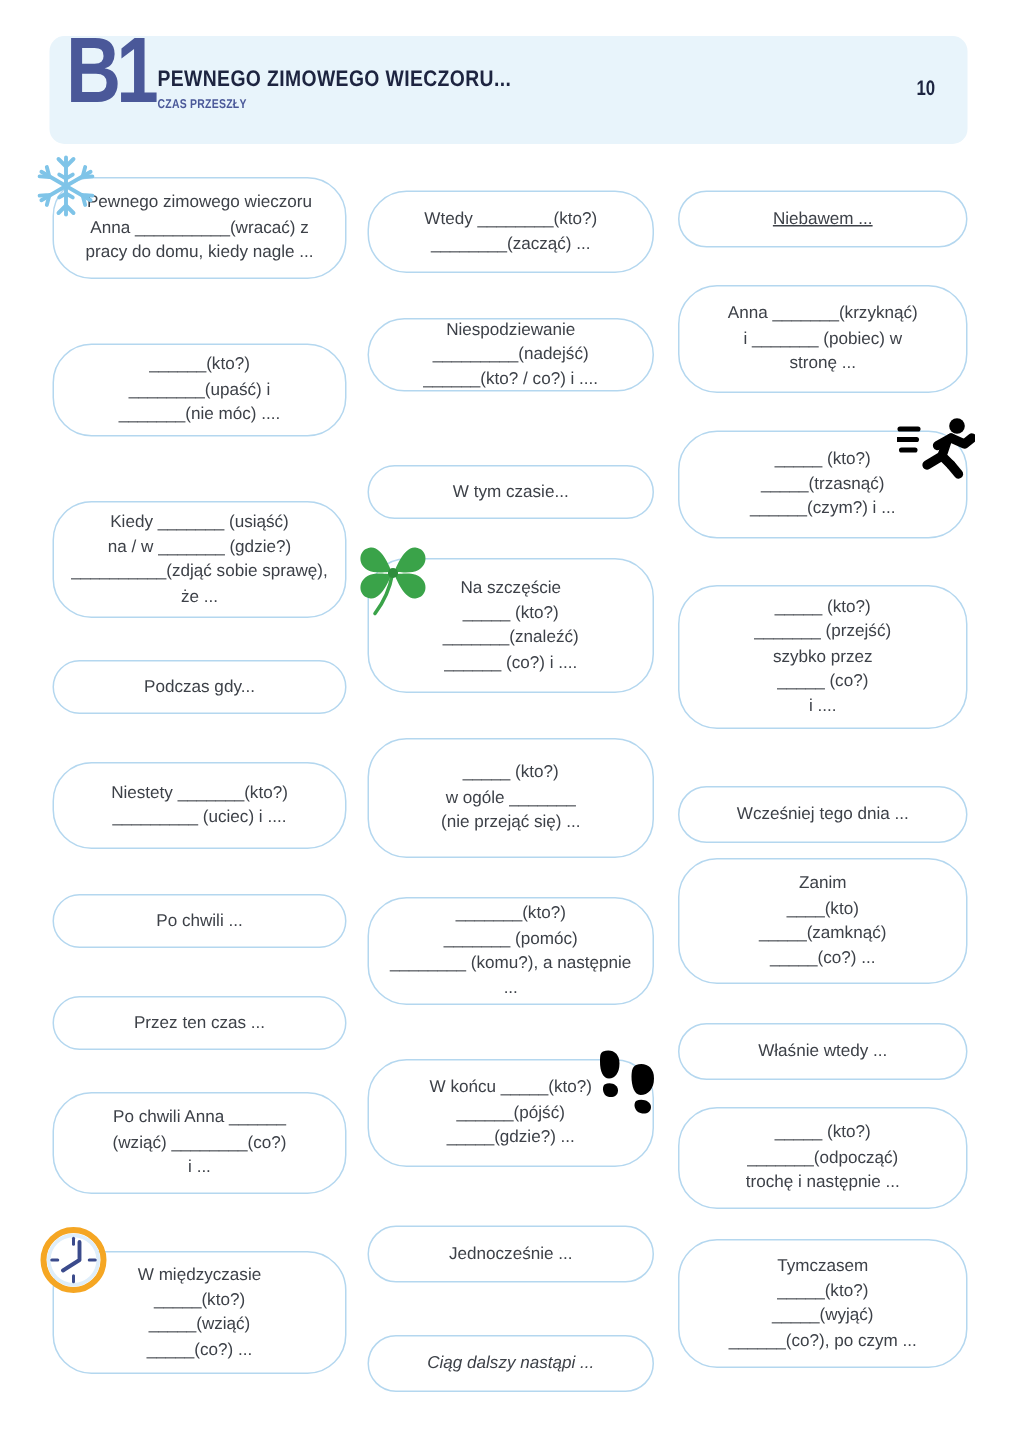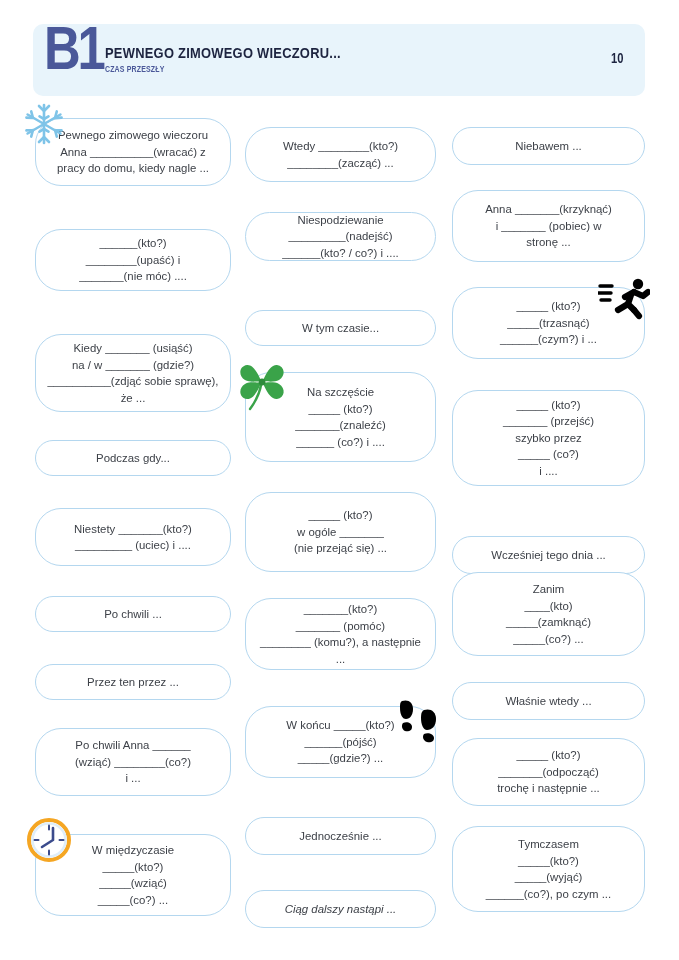--- a/index.html
+++ b/index.html
@@ -134,21 +134,21 @@
       <span class="txt">Podczas gdy...</span>
     </div>
     <div class="prompt-box" style="left: 35px; top: 508px; width: 196px; height: 58px; border-color: rgb(180, 215, 239); color: rgb(61, 65, 72);">
       <span class="txt">Niestety _______(kto?)
 _________ (uciec) i ....</span>
     </div>
     <div class="prompt-box" style="left: 35px; top: 596px; width: 196px; height: 36px; border-color: rgb(180, 215, 239); color: rgb(61, 65, 72);">
       <span class="txt">Po chwili ...</span>
     </div>
     <div class="prompt-box" style="left: 35px; top: 664px; width: 196px; height: 36px; border-color: rgb(180, 215, 239); color: rgb(61, 65, 72);">
-      <span class="txt">Przez ten przez ...</span>
+      <span class="txt">Przez ten czas ...</span>
     </div>
     <div class="prompt-box" style="left: 35px; top: 728px; width: 196px; height: 68px; border-color: rgb(180, 215, 239); color: rgb(61, 65, 72);">
       <span class="txt">Po chwili Anna ______
 (wziąć) ________(co?)
 i ...</span>
     </div>
     <div class="prompt-box" style="left: 35px; top: 834px; width: 196px; height: 82px; border-color: rgb(180, 215, 239); color: rgb(61, 65, 72);">
       <span class="txt">W międzyczasie
 _____(kto?)
 _____(wziąć)
@@ -186,41 +186,41 @@
       <span class="txt">W końcu _____(kto?)
 ______(pójść)
 _____(gdzie?) ...</span>
     </div>
     <div class="prompt-box" style="left: 245px; top: 817px; width: 191px; height: 38px; border-color: rgb(180, 215, 239); color: rgb(61, 65, 72);">
       <span class="txt">Jednocześnie ...</span>
     </div>
     <div class="prompt-box" style="left: 245px; top: 890px; width: 191px; height: 38px; border-color: rgb(180, 215, 239); color: rgb(61, 65, 72); font-style: italic;">
       <span class="txt">Ciąg dalszy nastąpi ...</span>
     </div>
-    <div class="prompt-box" style="left: 452px; top: 127px; width: 193px; height: 38px; border-color: rgb(180, 215, 239); color: rgb(61, 65, 72);">
+    <div class="prompt-box" style="left: 452px; top: 127px; width: 193px; height: 38px; border-color: rgb(180, 215, 239); color: rgb(61, 65, 72); text-decoration: underline;">
       <span class="txt">Niebawem ...</span>
     </div>
     <div class="prompt-box" style="left: 452px; top: 190px; width: 193px; height: 72px; border-color: rgb(180, 215, 239); color: rgb(61, 65, 72);">
       <span class="txt">Anna _______(krzyknąć)
 i _______ (pobiec) w
 stronę ...</span>
     </div>
     <div class="prompt-box" style="left: 452px; top: 287px; width: 193px; height: 72px; border-color: rgb(180, 215, 239); color: rgb(61, 65, 72);">
       <span class="txt">_____ (kto?)
 _____(trzasnąć)
 ______(czym?) i ...</span>
     </div>
     <div class="prompt-box" style="left: 452px; top: 390px; width: 193px; height: 96px; border-color: rgb(180, 215, 239); color: rgb(61, 65, 72);">
       <span class="txt">_____ (kto?)
 _______ (przejść)
 szybko przez
 _____ (co?)
 i ....</span>
     </div>
-    <div class="prompt-box" style="left: 452px; top: 536px; width: 193px; height: 38px; border-color: rgb(180, 215, 239); color: rgb(61, 65, 72);">
+    <div class="prompt-box" style="left: 452px; top: 524px; width: 193px; height: 38px; border-color: rgb(180, 215, 239); color: rgb(61, 65, 72);">
       <span class="txt">Wcześniej tego dnia ...</span>
     </div>
     <div class="prompt-box" style="left: 452px; top: 572px; width: 193px; height: 84px; border-color: rgb(180, 215, 239); color: rgb(61, 65, 72);">
       <span class="txt">Zanim
 ____(kto)
 _____(zamknąć)
 _____(co?) ...</span>
     </div>
     <div class="prompt-box" style="left: 452px; top: 682px; width: 193px; height: 38px; border-color: rgb(180, 215, 239); color: rgb(61, 65, 72);">
       <span class="txt">Właśnie wtedy ...</span>

